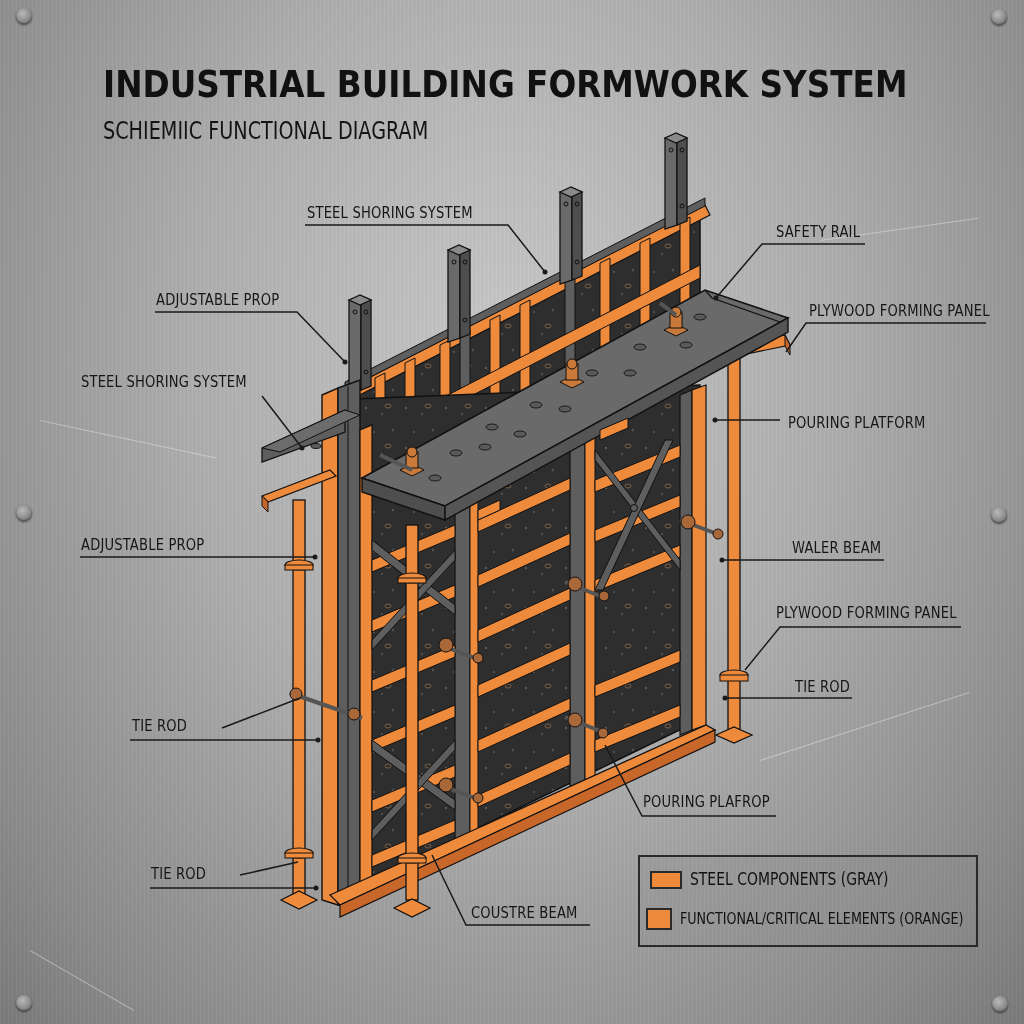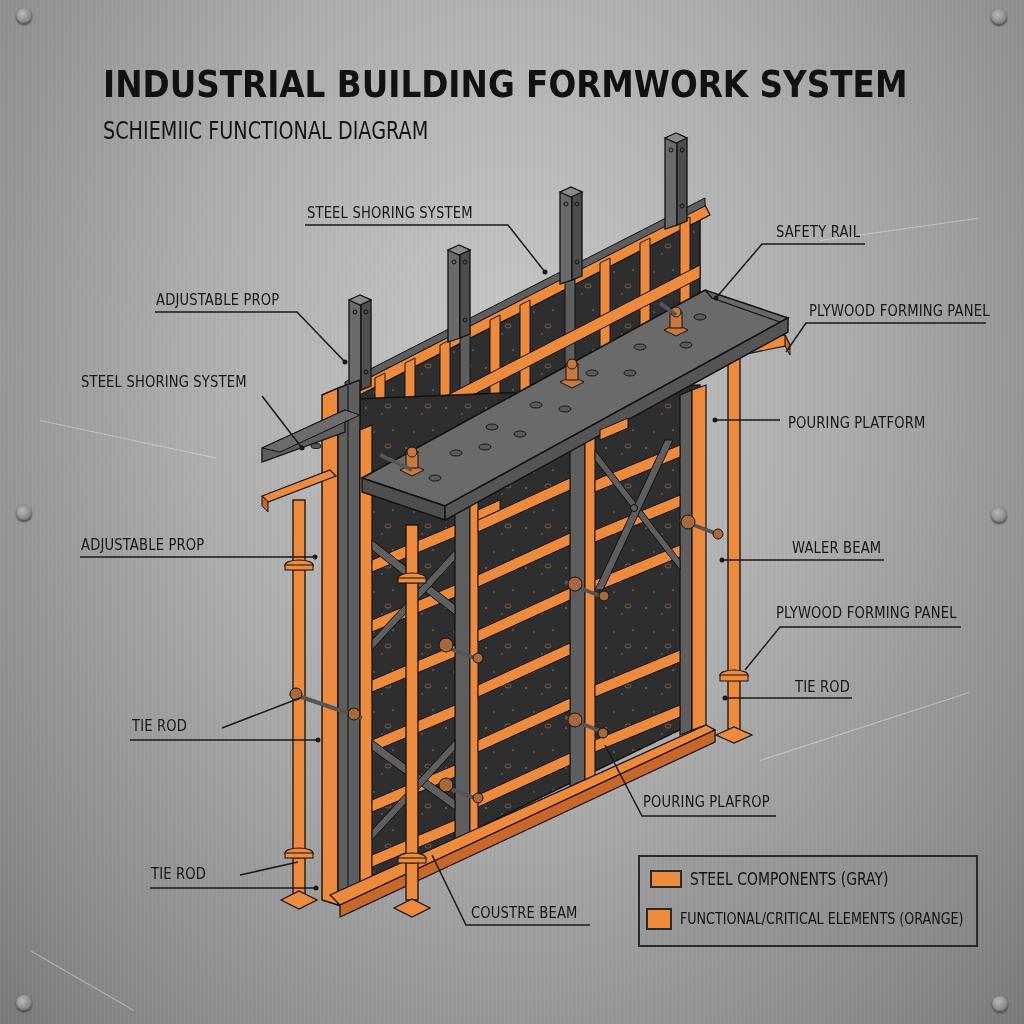--- a/index.html
+++ b/index.html
@@ -337,21 +337,21 @@
   <div class="label" style="left:81px;top:535px;">ADJUSTABLE PROP</div>
   <div class="label" style="left:792px;top:538px;">WALER BEAM</div>
   <div class="label" style="left:776px;top:603px;">PLYWOOD FORMING PANEL</div>
   <div class="label" style="left:795px;top:677px;">TIE ROD</div>
   <div class="label" style="left:132px;top:716px;">TIE ROD</div>
   <div class="label" style="left:151px;top:864px;">TIE ROD</div>
   <div class="label" style="left:643px;top:792px;">POURING PLAFROP</div>
   <div class="label" style="left:471px;top:903px;">COUSTRE BEAM</div>
 
   <div class="legend">
-    <div class="legend-row" style="left:10px;top:12px;">
+    <div class="legend-row" style="left:10px;top:12px;align-items:flex-end;">
       <div class="swatch"></div>
       <div class="legend-text">STEEL COMPONENTS (GRAY)</div>
     </div>
     <div class="legend-row" style="left:6px;top:51px;">
       <div class="swatch" style="width:26px;height:22px;"></div>
       <div class="legend-text" style="font-size:15.5px;">FUNCTIONAL/CRITICAL ELEMENTS (ORANGE)</div>
     </div>
   </div>
 
 </div>

